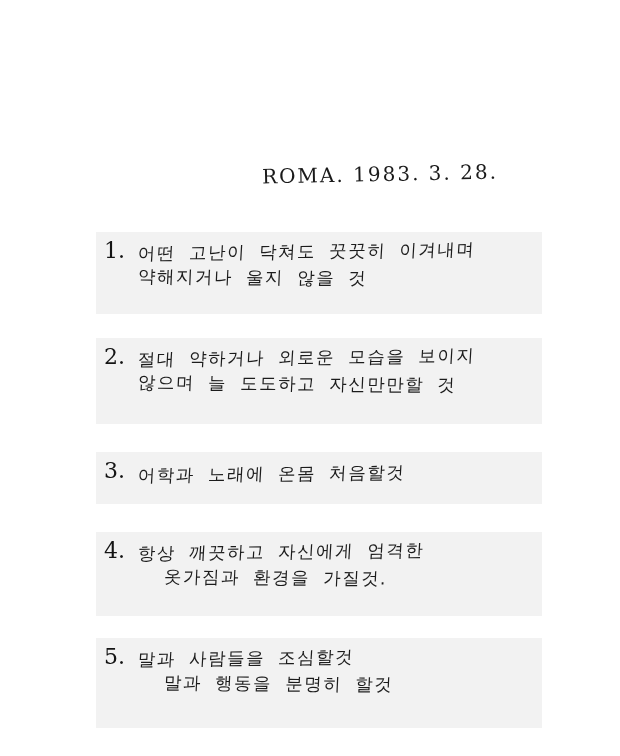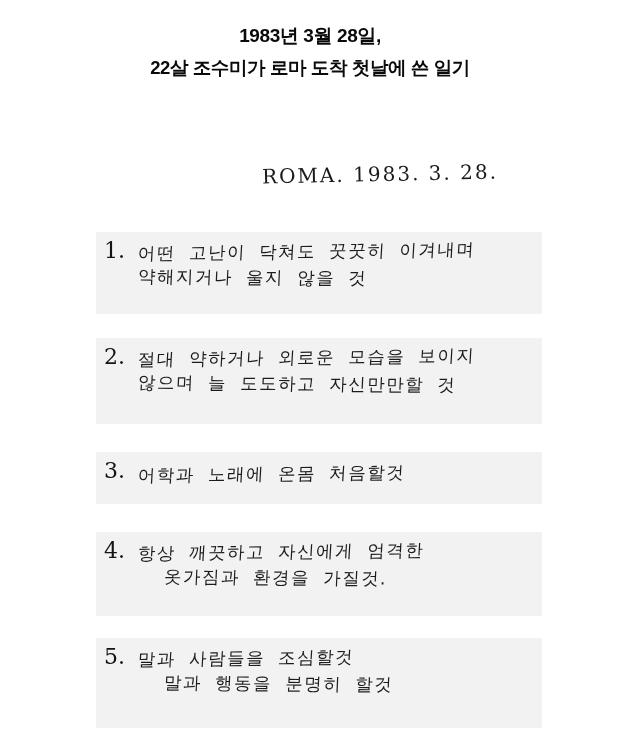--- a/index.html
+++ b/index.html
@@ -104,24 +104,20 @@
   #e4 { top: 392px; height: 84px; }
   #e5 { top: 498px; height: 90px; }
 
   .entry.single .lines { margin-top: 2px; }
 </style>
 </head>
 <body>
 
 <div class="page">
 
-  <div class="header">
-    <div class="header-line">1983년 3월 28일,</div>
-    <div class="header-line second">22살 조수미가 로마 도착 첫날에 쓴 일기</div>
-  </div>
 
   <div class="scan">
 
     <div class="scan-title hand">ROMA.  1983.  3. 28.</div>
 
     <div class="entry" id="e1">
       <span class="num hand">1.</span>
       <div class="lines">
         <div class="ln hand tilt-a">어떤 고난이 닥쳐도 꿋꿋히 이겨내며</div>
         <div class="ln hand tilt-b">약해지거나 울지 않을 것</div>

